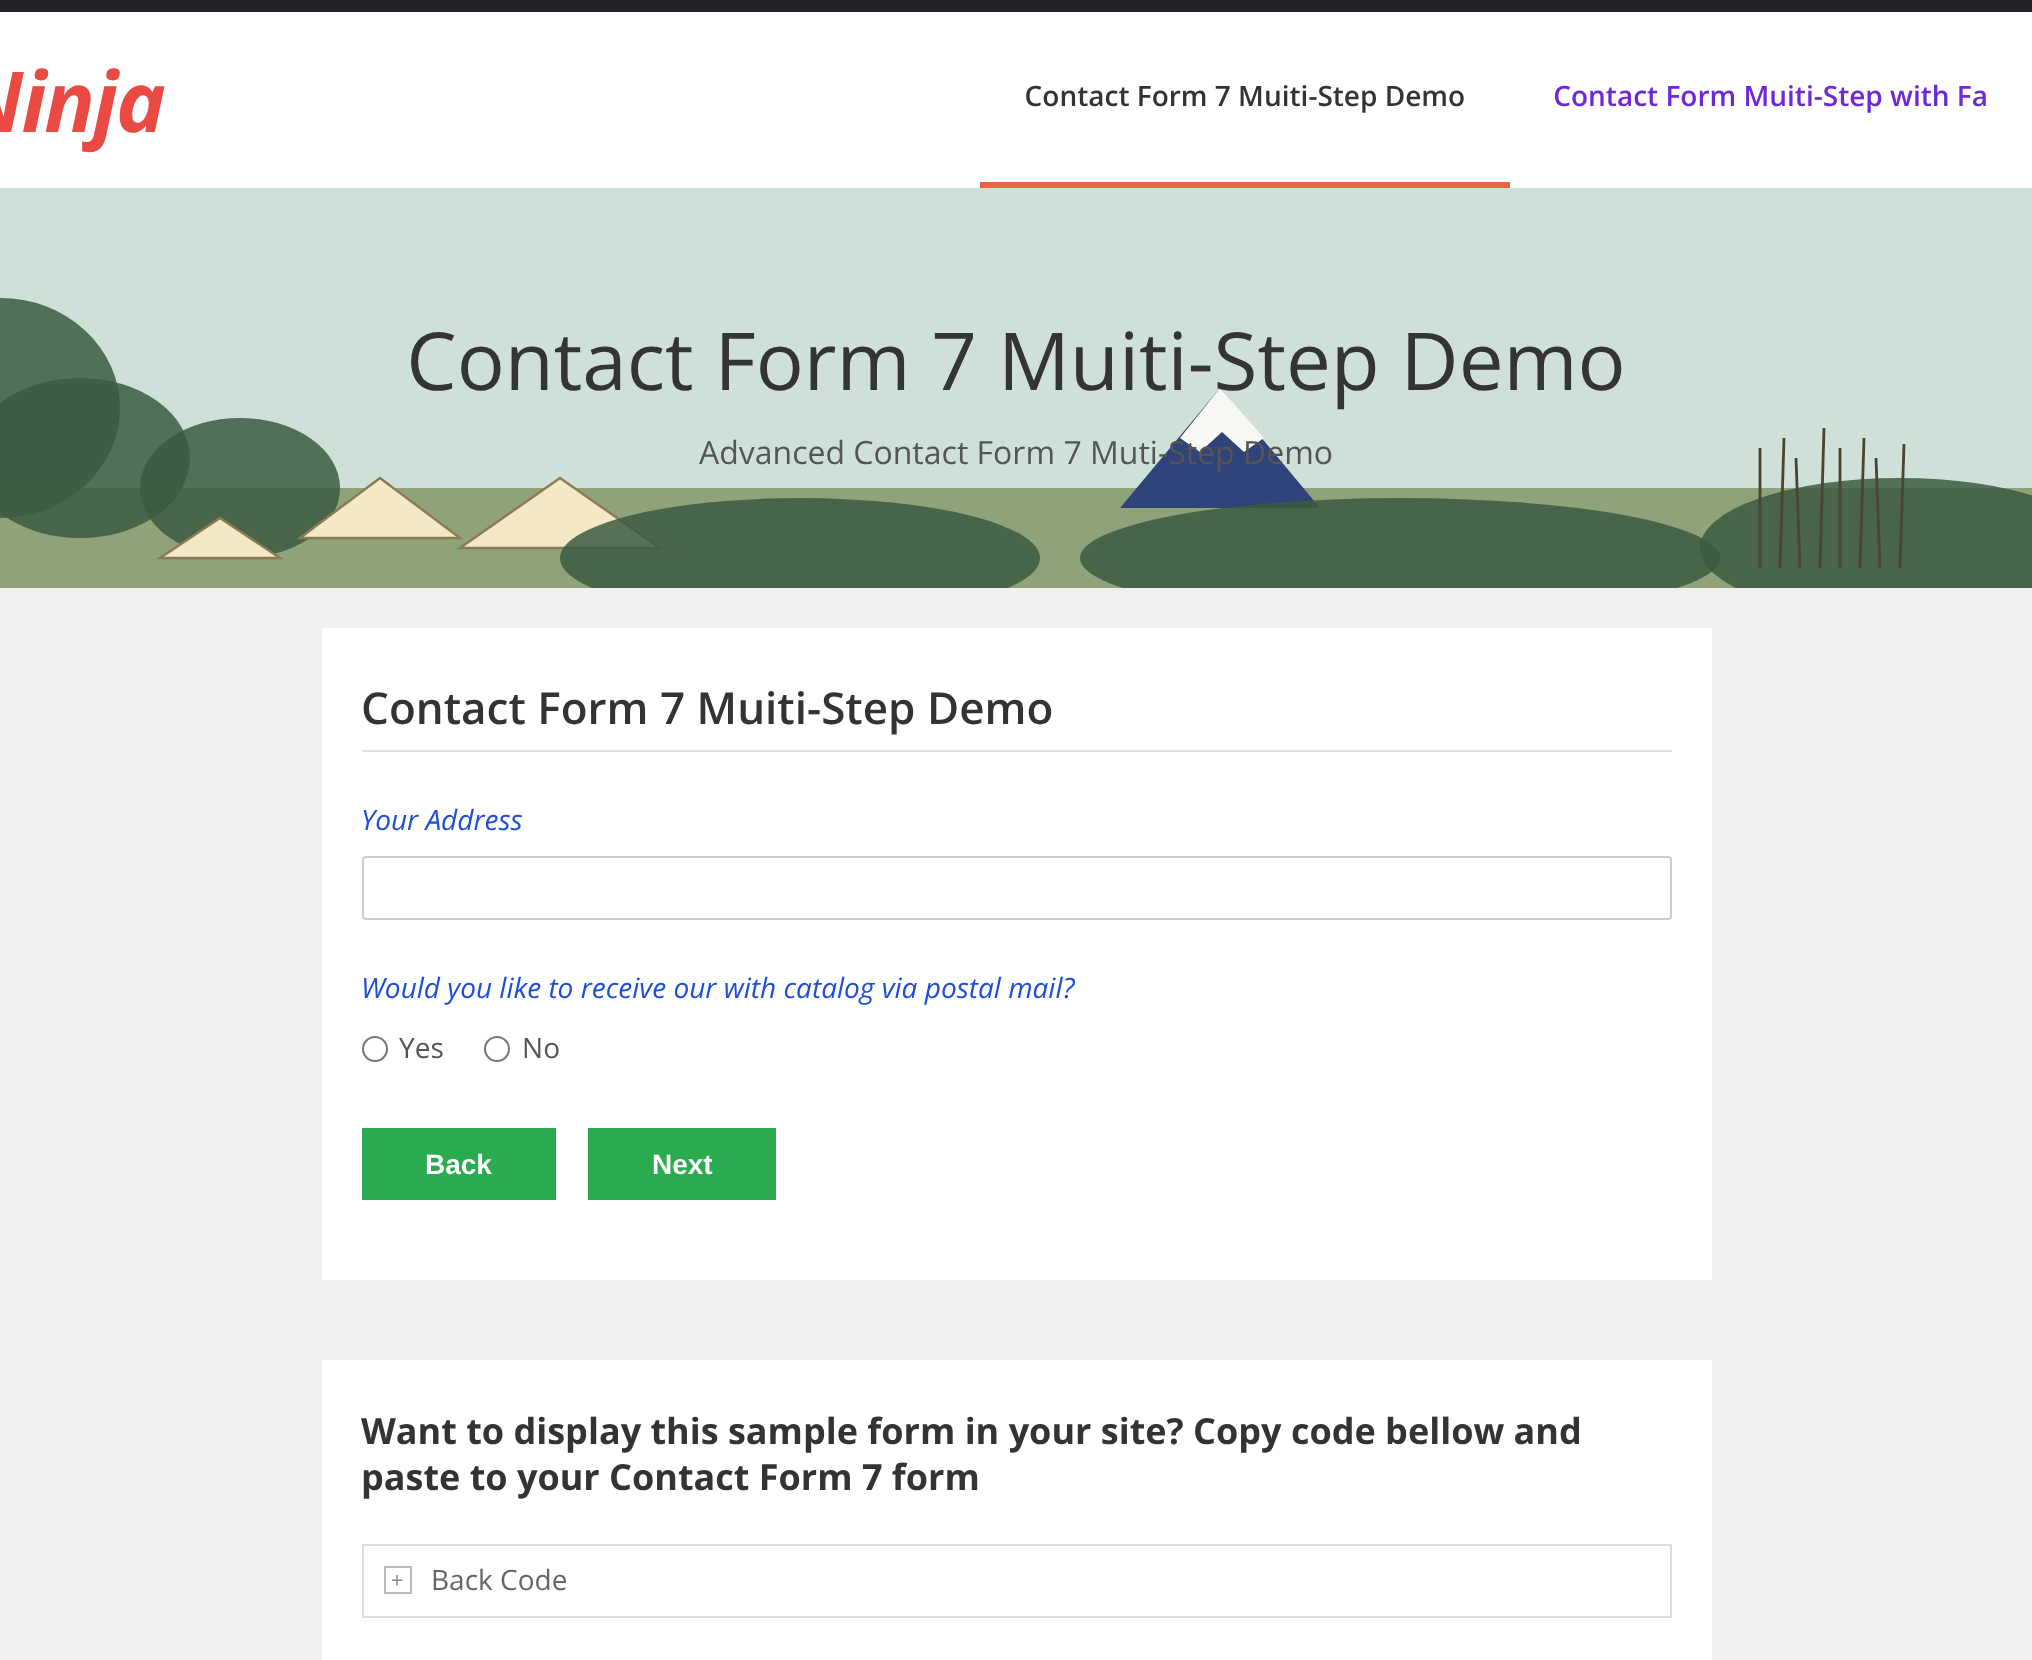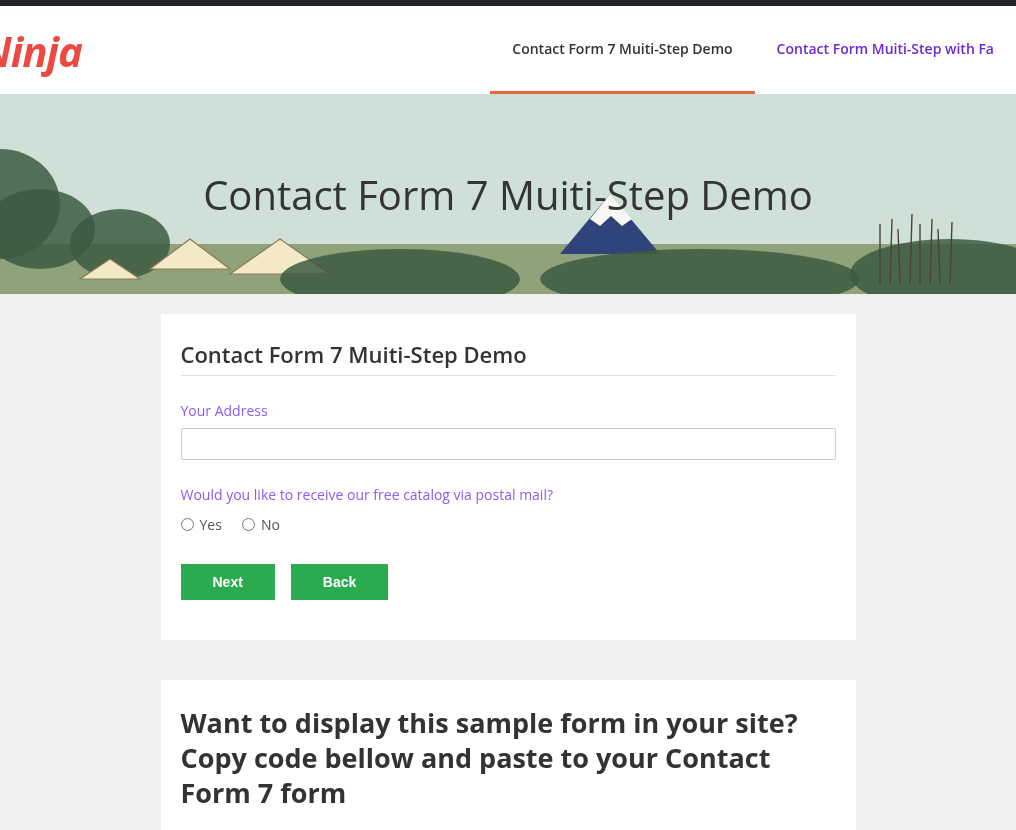--- a/index.html
+++ b/index.html
@@ -95,23 +95,24 @@
     .card-title {
       font-size: 22px;
       font-weight: 600;
       color: #333;
       border-bottom: 1px solid #e0e0e0;
       padding-bottom: 6px;
       margin-bottom: 25px;
     }
     .form-label {
       font-size: 14px;
-      color: #8b5cf6;
+      color: #1d4ed8;
       display: block;
       margin-bottom: 8px;
+      font-style: italic;
     }
     .form-input {
       width: 100%;
       height: 32px;
       border: 1px solid #ccc;
       border-radius: 2px;
       padding: 4px 8px;
       font-size: 14px;
       margin-bottom: 25px;
     }
@@ -131,21 +132,21 @@
     .btn {
       background: #2aab4f;
       color: #fff;
       border: none;
       font-size: 14px;
       font-weight: 700;
       padding: 10px 32px;
       cursor: pointer;
     }
     .card2-title {
-      font-size: 27px;
+      font-size: 18px;
       font-weight: 700;
       color: #333;
       line-height: 1.3;
       margin-bottom: 20px;
     }
     .code-toggle {
       border: 1px solid #ddd;
       display: flex;
       align-items: center;
       padding: 8px 10px;
@@ -212,45 +213,46 @@
       <line x1="890" y1="190" x2="892" y2="125"></line>
       <line x1="900" y1="190" x2="898" y2="135"></line>
       <line x1="910" y1="190" x2="912" y2="120"></line>
       <line x1="920" y1="190" x2="920" y2="130"></line>
       <line x1="930" y1="190" x2="932" y2="125"></line>
       <line x1="940" y1="190" x2="938" y2="135"></line>
       <line x1="950" y1="190" x2="952" y2="128"></line>
     </g>
   </svg>
   <h1 class="hero-title">Contact Form 7 Muiti-Step Demo</h1>
+  <p class="hero-subtitle">Advanced Contact Form 7 Muti-Step Demo</p>
 </div>
 
 <div class="container">
 
   <div class="card">
     <h2 class="card-title">Contact Form 7 Muiti-Step Demo</h2>
 
     <label class="form-label">Your Address</label>
     <input type="text" class="form-input" value="" style="">
 
-    <label class="form-label">Would you like to receive our free catalog via postal mail?</label>
+    <label class="form-label">Would you like to receive our with catalog via postal mail?</label>
     <div class="radio-group">
       <label class="radio-item">
         <input type="radio" name="catalog" style="">
         <span>Yes</span>
       </label>
       <label class="radio-item">
         <input type="radio" name="catalog" style="">
         <span>No</span>
       </label>
     </div>
 
     <div class="btn-row">
+      <button class="btn">Back</button>
       <button class="btn">Next</button>
-      <button class="btn">Back</button>
     </div>
   </div>
 
   <div class="card">
     <h2 class="card2-title">Want to display this sample form in your site? Copy code bellow and paste to your Contact Form 7 form</h2>
     <div class="code-toggle">
       <span class="plus-icon">+</span>
       <span>Back Code</span>
     </div>
   </div>

